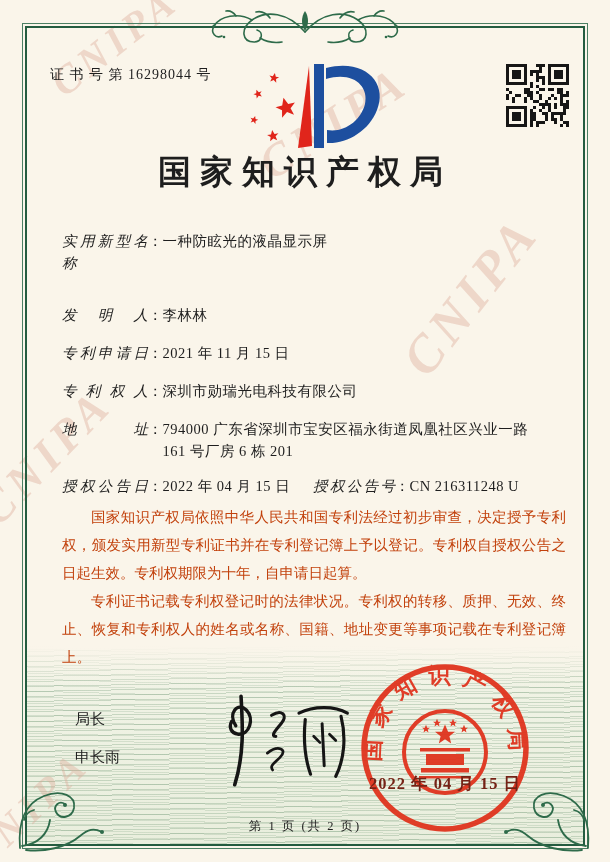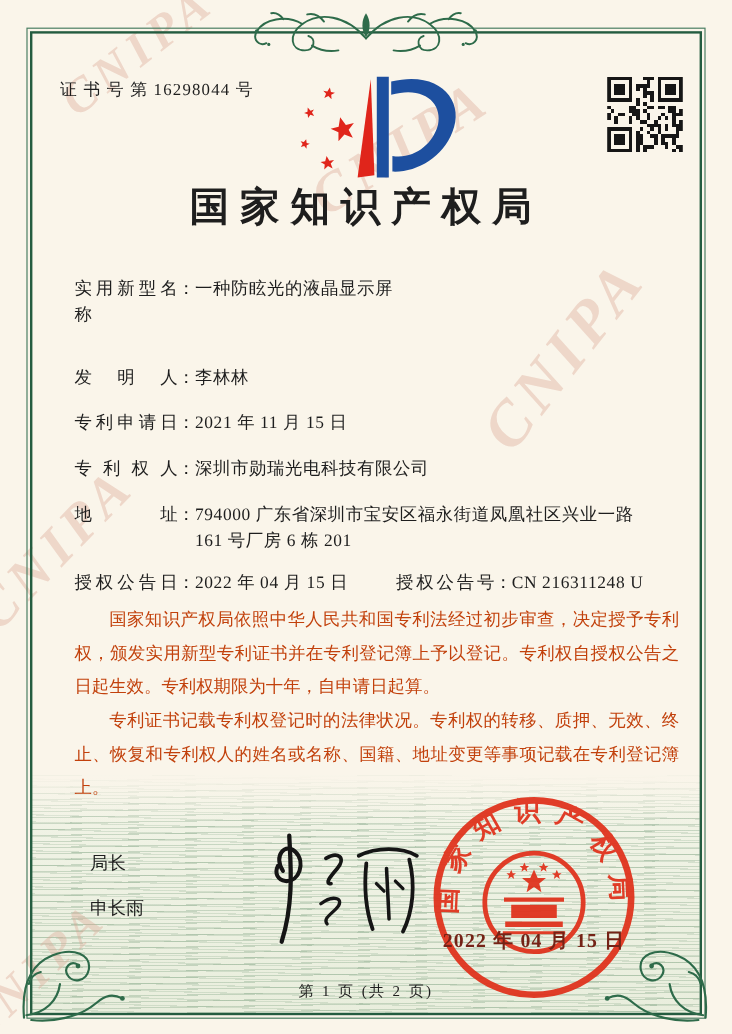--- a/index.html
+++ b/index.html
@@ -24,24 +24,24 @@
   .watermark{position:absolute;font-style:italic;font-weight:bold;color:rgba(219,166,147,.38);
       letter-spacing:6px;z-index:1;white-space:nowrap;}
 
   .certno{position:absolute;left:50px;top:66px;font-size:14px;letter-spacing:1px;z-index:4;}
   .title{position:absolute;left:0;top:150px;width:100%;text-align:center;font-size:33px;
          font-weight:bold;letter-spacing:9px;z-index:4;}
 
   .fields{position:absolute;left:62px;top:230px;width:506px;z-index:4;font-size:14.5px;}
   .frow{position:relative;line-height:22px;margin-bottom:16px;}
   .frow.first{margin-bottom:30px;}
-  .flabel{display:inline-block;width:86px;text-align:justify;text-align-last:justify;vertical-align:top;}
+  .flabel{display:inline-block;width:86px;text-align:justify;text-align-last:justify;vertical-align:top;font-style:italic;}
   .fcolon{display:inline-block;vertical-align:top;}
   .fval{display:inline-block;vertical-align:top;max-width:384px;letter-spacing:.5px;}
-  .grant2{position:absolute;left:251px;top:0;margin-left:17px;}
+  .grant2{position:absolute;left:251px;top:0;}
 
   .paras{position:absolute;left:62px;top:503px;width:504px;z-index:4;}
   .paras p{margin:0;font-size:14.5px;line-height:28px;text-indent:2em;text-align:justify;color:#c2410c;}
 
   .director{position:absolute;left:75px;z-index:4;font-size:15px;}
   .sig{z-index:4;}
   .seal{z-index:4;opacity:.93;}
   .footer{position:absolute;left:0;top:818px;width:100%;text-align:center;font-size:12.5px;z-index:4;letter-spacing:2px;}
   .orn{z-index:3;}
   svg{display:block;}

